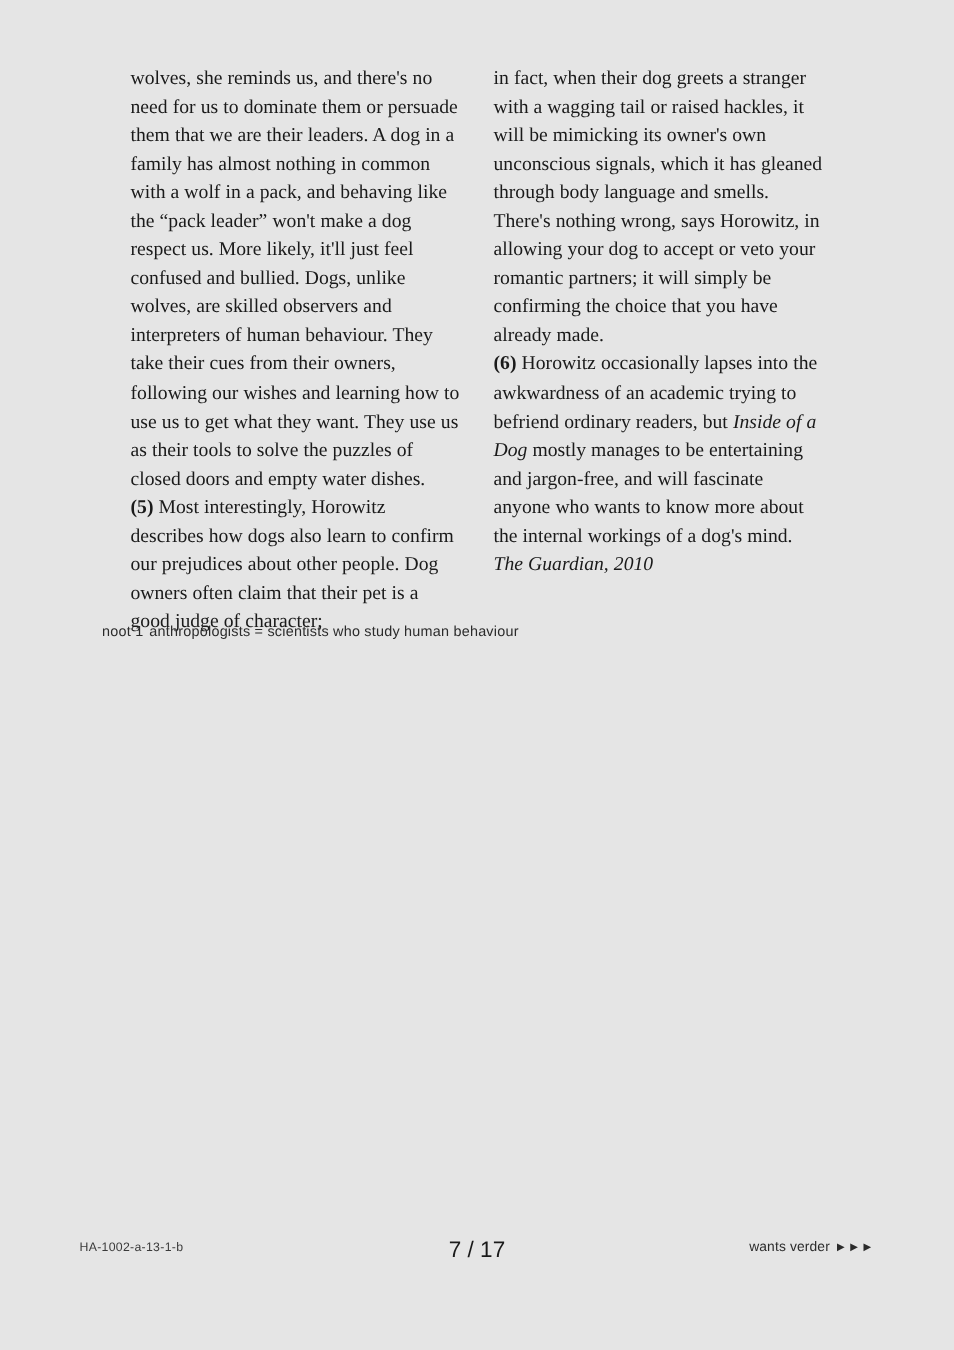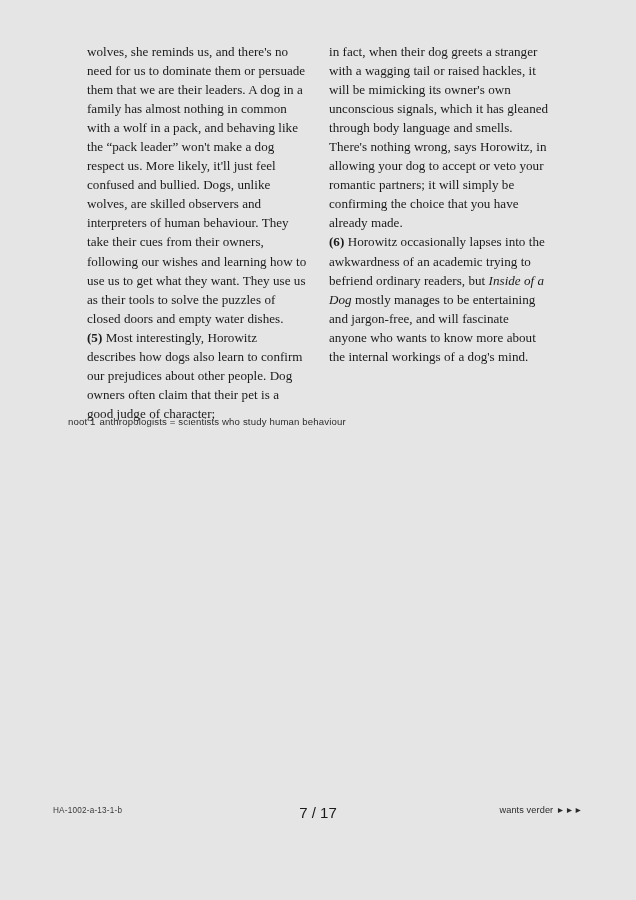--- a/index.html
+++ b/index.html
@@ -74,21 +74,21 @@
     letter-spacing: 0.15px;
     white-space: nowrap;
   }
   .footnote .fn-label { margin-right: 4px; }
 
   
   .footer {
     position: absolute;
     left: 53px;
     right: 53px;
-    top: 804px;
+    top: 825px;
     height: 16px;
     font-family: "Liberation Sans", "DejaVu Sans", sans-serif;
     color: #2b2b2b;
   }
   .footer-code {
     position: absolute;
     left: 0;
     top: 2px;
     font-size: 8.2px;
     letter-spacing: 0.2px;
@@ -125,20 +125,21 @@
 
   <div class="columns">
 
     <div class="col">
       <p><span>wolves, she reminds us, and there's no need for us to dominate them or persuade them that we are their leaders. A dog in a family has almost nothing in common with a wolf in a pack, and behaving like the “pack leader” won't make a dog respect us. More likely, it'll just feel confused and bullied. Dogs, unlike wolves, are skilled observers and interpreters of human behaviour. They take their cues from their owners, following our wishes and learning how to use us to get what they want. They use us as their tools to solve the puzzles of closed doors and empty water dishes.</span><br><span class="para-num">(5)</span><span> Most interestingly, Horowitz describes how dogs also learn to confirm our prejudices about other people. Dog owners often claim that their pet is a good judge of character;</span></p>
     </div>
 
     <div class="col">
       <p><span>in fact, when their dog greets a stranger with a wagging tail or raised hackles, it will be mimicking its owner's own unconscious signals, which it has gleaned through body language and smells. There's nothing wrong, says Horowitz, in allowing your dog to accept or veto your romantic partners; it will simply be confirming the choice that you have already made.</span><br><span class="para-num">(6)</span><span> Horowitz occasionally lapses into the awkwardness of an academic trying to befriend ordinary readers, but </span><span class="ital">Inside of a Dog</span><span> mostly manages to be entertaining and jargon-free, and will fascinate anyone who wants to know more about the internal workings of a dog's mind.</span></p>
 
+      <p class="source">The Guardian, 2010</p>
     </div>
 
   </div>
 
   <div class="footnote">
     <span class="fn-label">noot 1</span><span>anthropologists = scientists who study human behaviour</span>
   </div>
 
   <div class="footer">
     <span class="footer-code">HA-1002-a-13-1-b</span>

